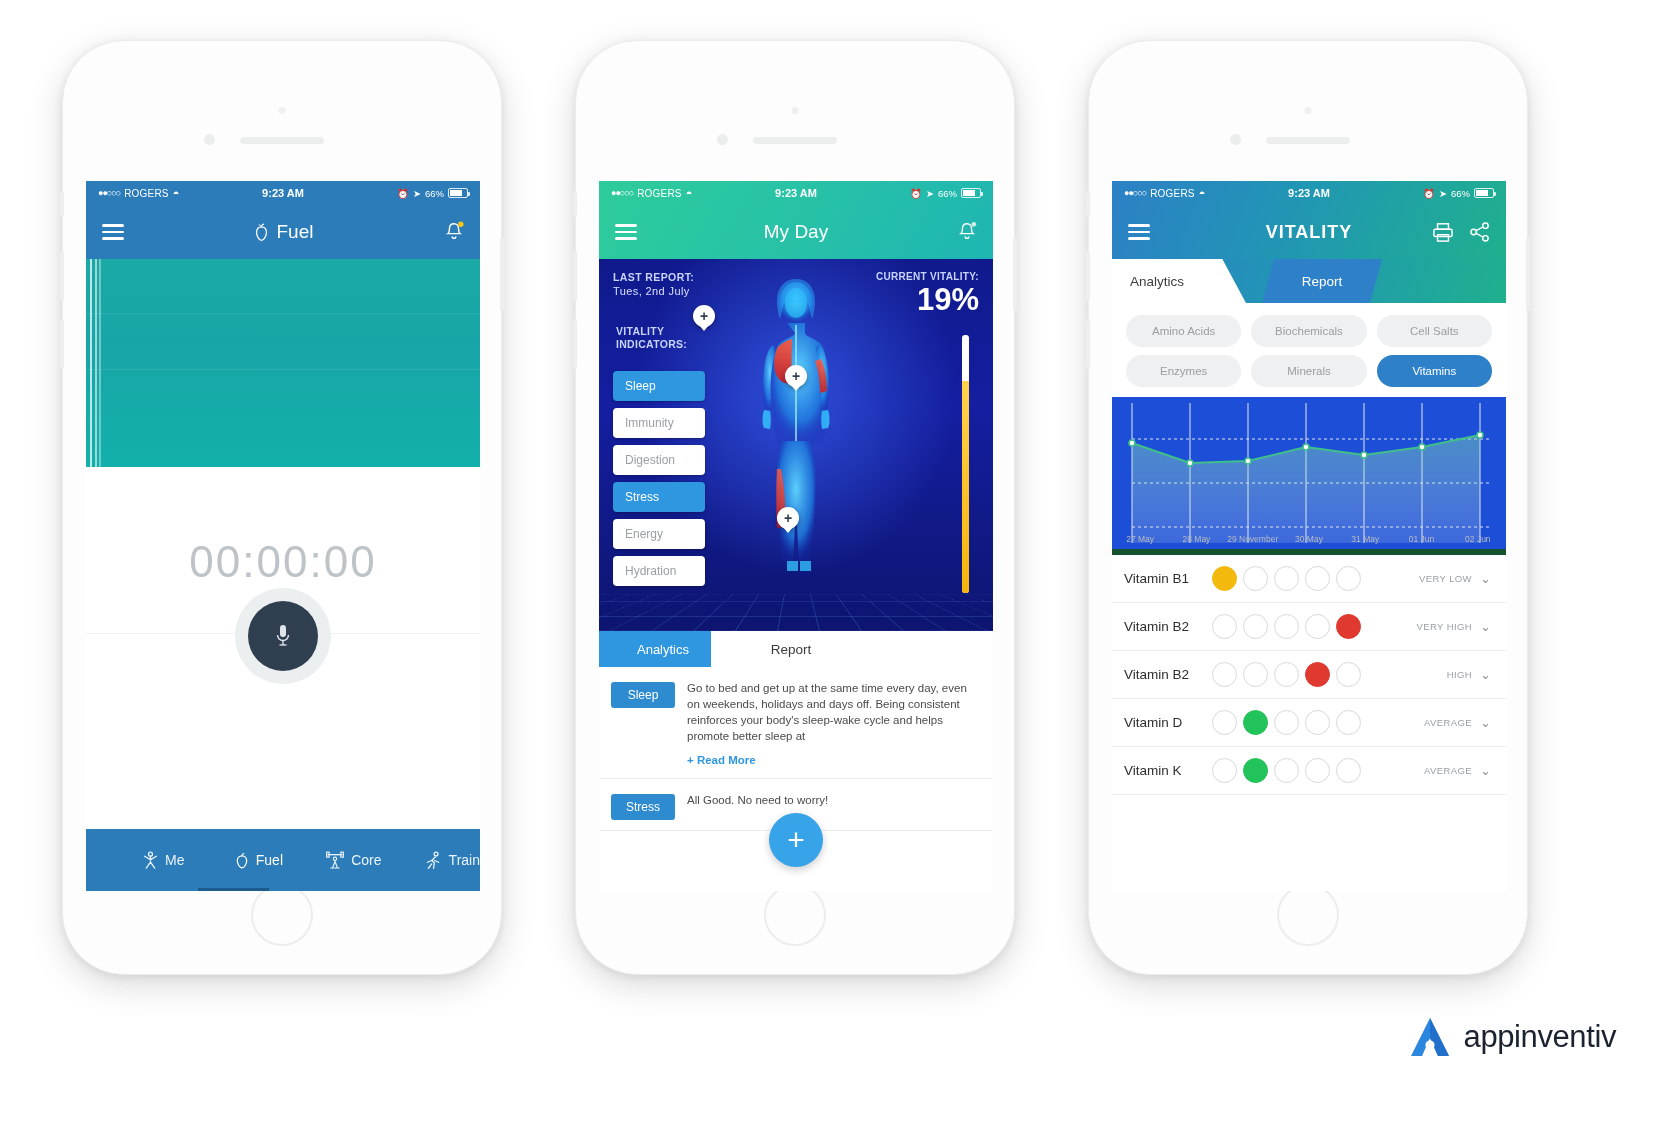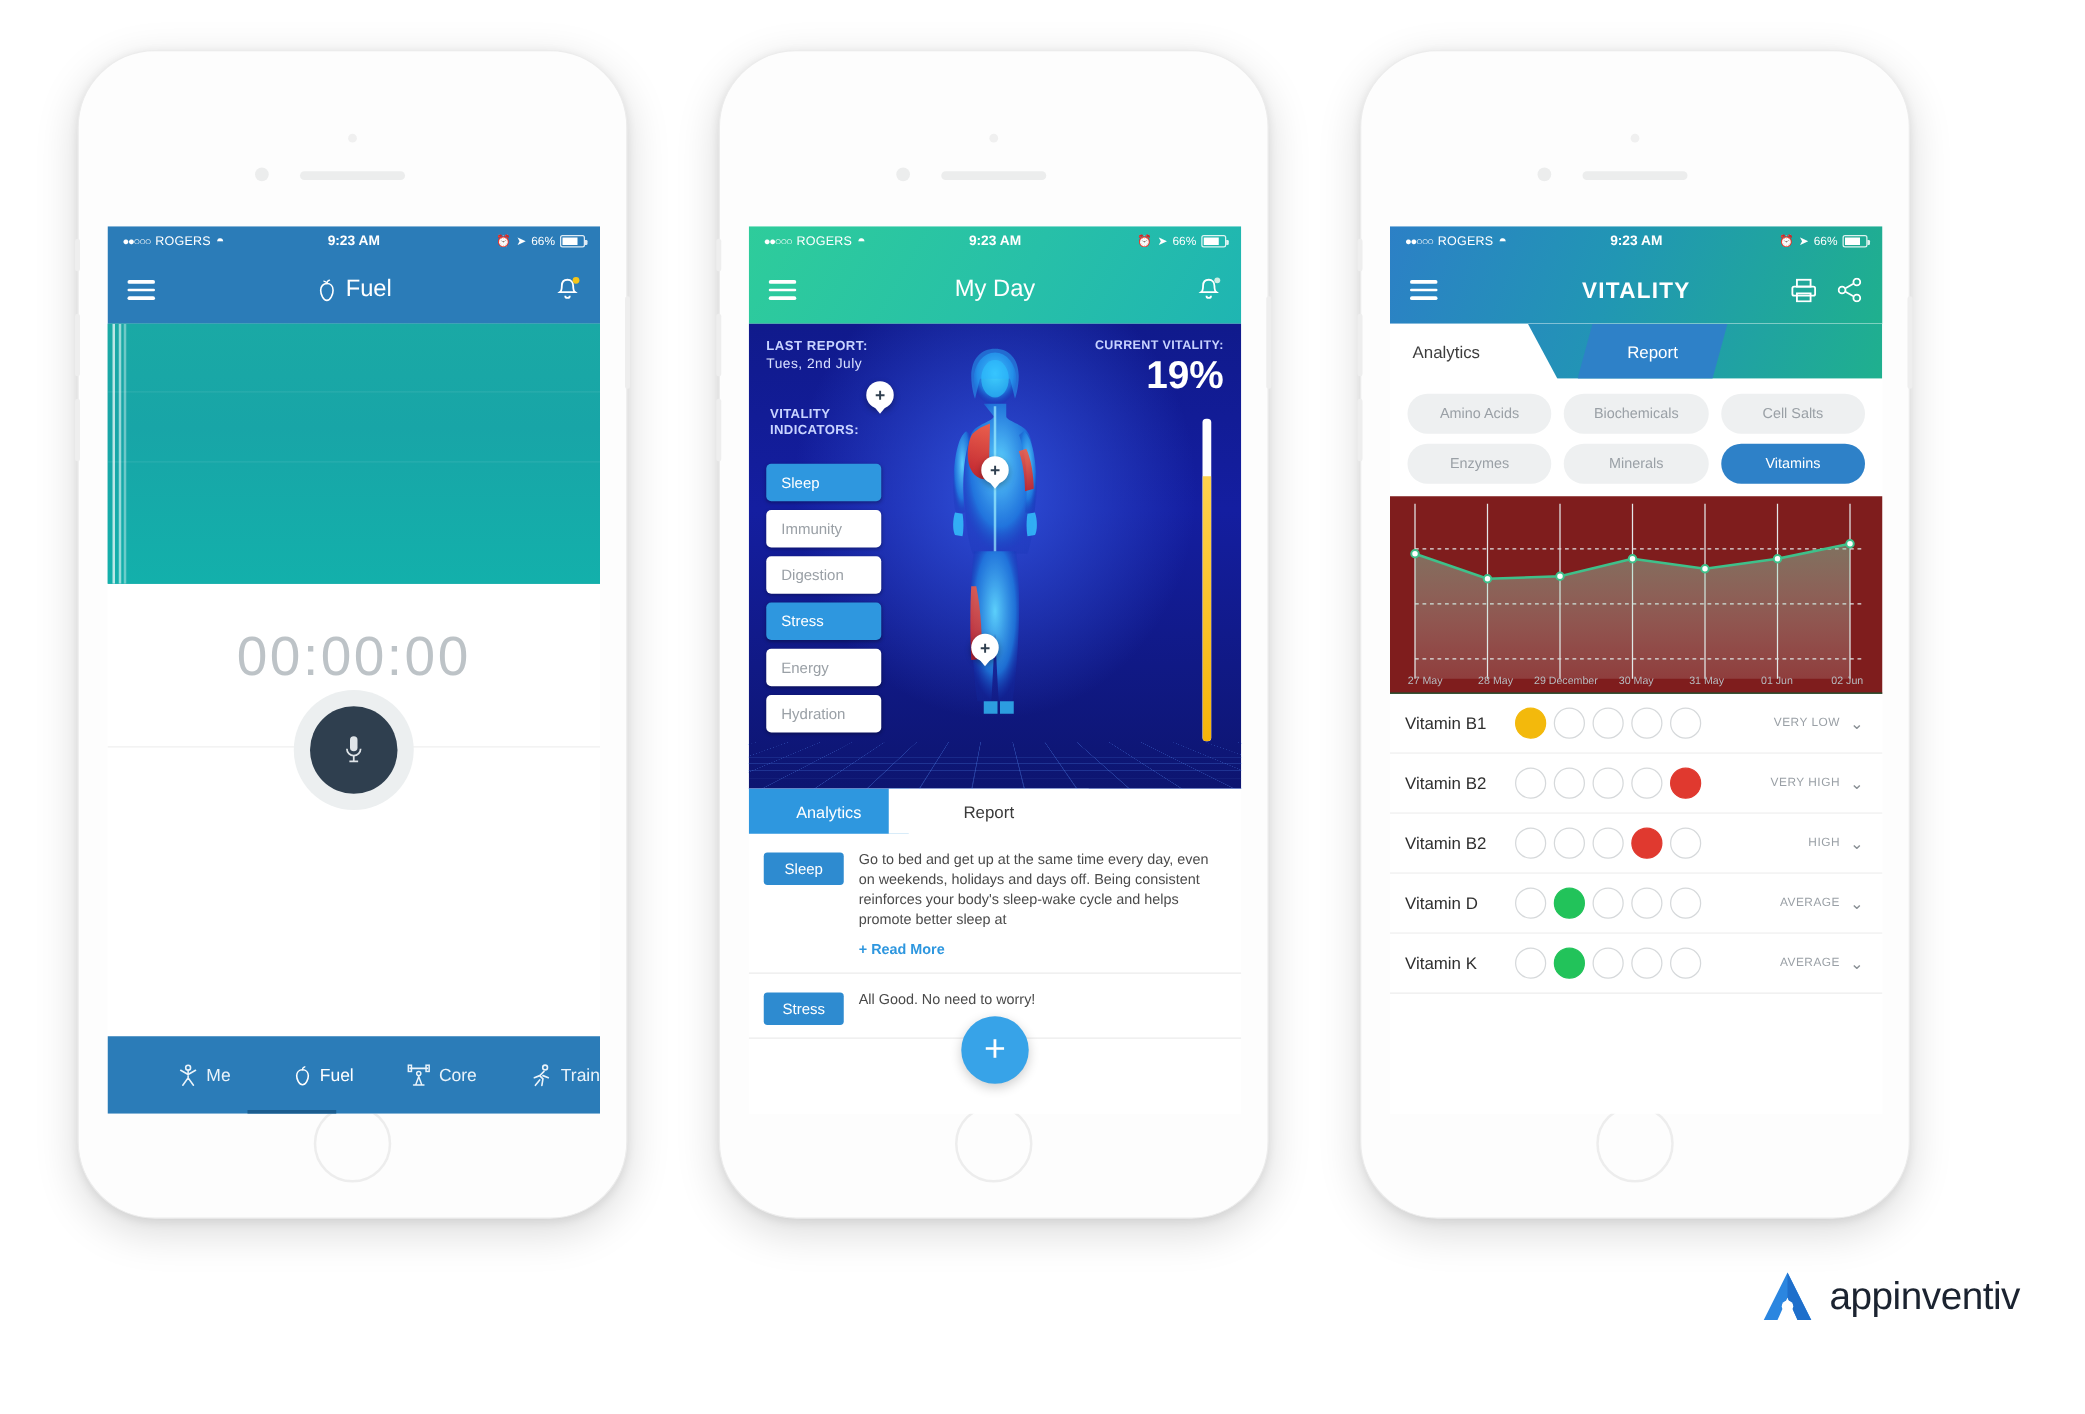--- a/index.html
+++ b/index.html
@@ -90,21 +90,21 @@
     font-size:13.5px; padding:26px 30px 70px;
   }
   .p1-wave {
     height:208px; background:#17a8a4; position:relative; overflow:hidden;
     background-image:linear-gradient(180deg,#1aa9a5 0%, #18a5a7 40%, #13b0ab 100%);
   }
   .p1-wave .band { position:absolute;left:0;right:0;height:1px;background:rgba(255,255,255,.08); }
   .p1-wave .seed { position:absolute; top:0; bottom:0; width:2px; background:rgba(255,255,255,.75); }
   .timer {
     text-align:center; font-size:44px; color:#bdc3c7; letter-spacing:2px;
-    padding:34px 0 10px; font-weight:300;
+    padding:34px 0 10px; font-weight:300;margin-top:36px;
   }
   .mic-wrap { display:flex; justify-content:center; padding:4px 0 22px; position:relative;}
   .mic-ring {
     width:96px;height:96px;border-radius:50%;background:#eceff0;
     display:flex;align-items:center;justify-content:center;
   }
   .mic-btn {
     width:70px;height:70px;border-radius:50%;background:#2f3f4f;
     display:flex;align-items:center;justify-content:center;
   }
@@ -220,21 +220,21 @@
   }
   .vname{ width:88px; font-size:13.5px; color:#2f2f2f; }
   .dots5{ display:flex; gap:6px; }
   .dot{ width:25px;height:25px;border-radius:50%;border:1px solid #d6d9db;background:#fff; }
   .dot.green{ background:#2ab34a; border-color:#2ab34a; }
   .dot.green2{ background:#22c35a; border-color:#22c35a; }
   .dot.yellow{ background:#f3b90c; border-color:#f3b90c; }
   .dot.red{ background:#e0392f; border-color:#e0392f; }
   .vstat{ margin-left:auto; font-size:9.5px; color:#9aa0a6; letter-spacing:.4px; padding-right:8px;}
   .chev{ width:14px; color:#8b9196; font-size:13px; }
-  .chart-box{ height:158px; background:#7f1d1d; position:relative; border-bottom:1px solid #14532d; }
+  .chart-box{ height:158px; background:#1d4ed8; position:relative; border-bottom:6px solid #14532d; }
   .chart-svg{ display:block; }
   .xaxis{ position:absolute; bottom:5px; left:0; right:0; display:flex; }
   .xaxis span{ flex:1; text-align:center; font-size:8.5px; color:#b7bcc0; }
 
   
   .logo{
     position:absolute; right:52px; bottom:72px; display:flex; align-items:center; gap:12px;
   }
   .logo-mark{ width:44px; height:44px; }
   .logo-text{ font-size:31px; color:#1b2330; letter-spacing:-.4px; }
@@ -636,21 +636,21 @@
             <circle cx="136" cy="64" r="3"></circle>
             <circle cx="194" cy="50" r="3"></circle>
             <circle cx="252" cy="58" r="3"></circle>
             <circle cx="310" cy="50" r="3"></circle>
             <circle cx="368" cy="38" r="3"></circle>
           </g>
         </svg>
         <div class="xaxis">
           <span>27 May</span>
           <span>28 May</span>
-          <span>29 December</span>
+          <span>29 November</span>
           <span>30 May</span>
           <span>31 May</span>
           <span>01 Jun</span>
           <span>02 Jun</span>
         </div>
       </div>
 
       <div class="vrow">
         <div class="vname">Vitamin B1</div>
         <div class="dots5">

